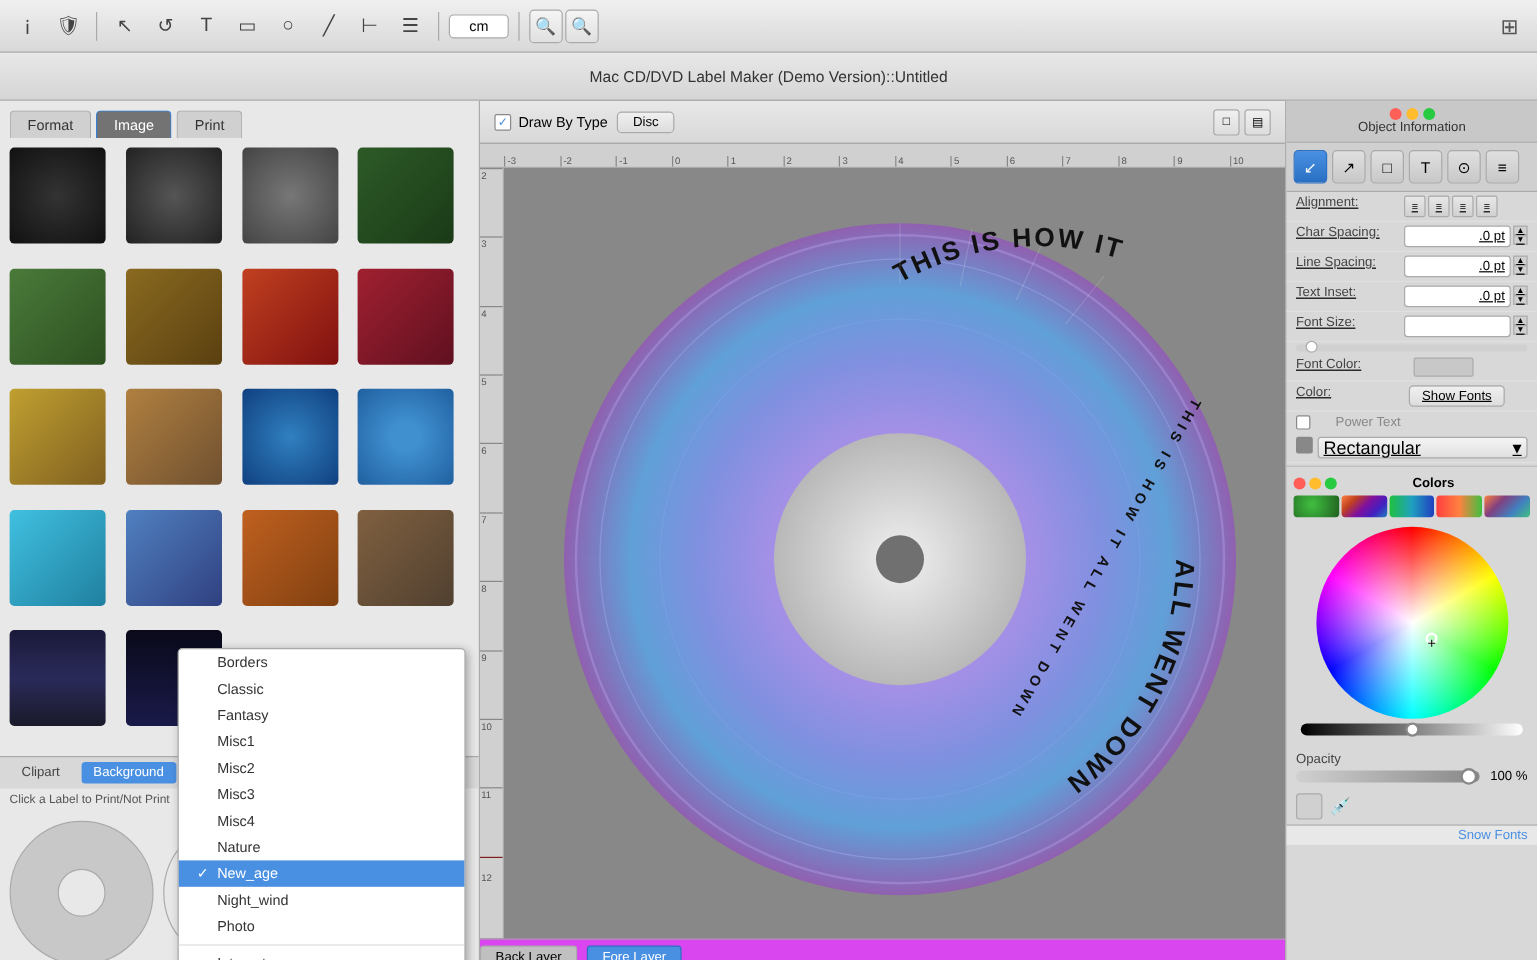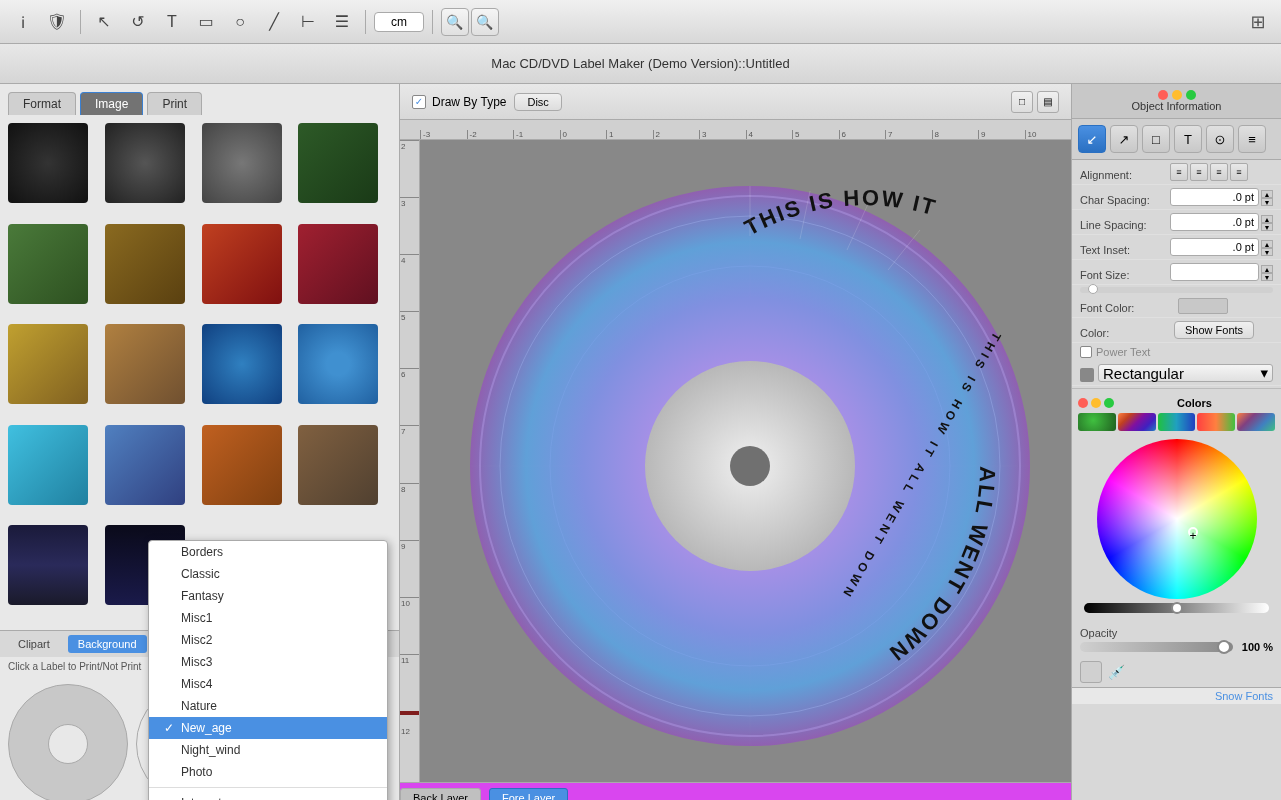--- a/index.html
+++ b/index.html
@@ -81,36 +81,36 @@
     .tl-yellow { background: #ffbd2e; }
     .tl-green { background: #28ca41; }
     .obj-info-label { font-size: 11px; color: #333; font-weight: 500; }
 
     
     .obj-icons { display: flex; padding: 6px; gap: 4px; background: #d0d0d0; border-bottom: 1px solid #aaa; }
     .obj-icon { width: 28px; height: 28px; background: linear-gradient(to bottom, #e0e0e0, #c8c8c8); border: 1px solid #aaa; border-radius: 4px; display: flex; align-items: center; justify-content: center; font-size: 13px; cursor: pointer; }
     .obj-icon.active { background: linear-gradient(to bottom, #4a90e2, #2a70c2); color: white; border-color: #2a70c2; }
 
     
-    .rp-row { display: flex; align-items: flex-end; padding: 3px 8px; border-bottom: 1px solid #e0e0e0; }
+    .rp-row { display: flex; align-items: flex-start; padding: 3px 8px; border-bottom: 1px solid #e0e0e0; text-decoration: underline; }
     .rp-label { flex: 0 0 90px; font-size: 11px; color: #444; }
     .rp-input { flex: 1; height: 18px; background: white; border: 1px solid #aaa; border-radius: 3px; padding: 0 4px; font-size: 11px; text-align: right; display: flex; align-items: center; justify-content: flex-end; }
     .rp-stepper { display: flex; flex-direction: column; margin-left: 2px; }
     .rp-step { width: 12px; height: 8px; background: #d0d0d0; border: 1px solid #aaa; cursor: pointer; display: flex; align-items: center; justify-content: center; font-size: 7px; line-height: 1; }
 
     
     .align-group { display: flex; gap: 2px; }
     .align-btn { width: 18px; height: 18px; background: linear-gradient(to bottom, #e8e8e8, #d0d0d0); border: 1px solid #aaa; border-radius: 2px; cursor: pointer; display: flex; align-items: center; justify-content: center; }
     .align-icon { font-size: 9px; }
 
     
     .font-btn { background: linear-gradient(to bottom, #f0f0f0, #ddd); border: 1px solid #aaa; border-radius: 4px; padding: 2px 10px; font-size: 11px; cursor: pointer; margin-left: 4px; }
 
     
-    .rp-checkbox-row { display: flex; align-items: center; padding: 3px 8px; gap: 4px; }
+    .rp-checkbox-row { display: flex; align-items: center; padding: 3px 8px; gap: 21px; }
     .rp-checkbox { width: 12px; height: 12px; background: white; border: 1px solid #888; border-radius: 2px; }
     .rp-cb-label { font-size: 11px; color: #888; }
 
     
     .rp-select { flex: 1; height: 18px; background: linear-gradient(to bottom, #f5f5f5, #e0e0e0); border: 1px solid #aaa; border-radius: 3px; font-size: 15px; padding: 0 4px; cursor: pointer; display: flex; align-items: center; justify-content: space-between; }
 
     
     .colors-section { padding: 6px; }
     .colors-header { display: flex; align-items: center; }
     .color-traffic { display: flex; gap: 3px; }
@@ -133,21 +133,21 @@
     .brightness-slider { margin: 4px 6px; }
     .brightness-track { height: 10px; background: linear-gradient(to right, black, white); border-radius: 5px; position: relative; cursor: pointer; }
     .brightness-thumb { width: 12px; height: 12px; background: white; border: 2px solid #888; border-radius: 50%; position: absolute; top: -1px; left: 50%; transform: translateX(-50%); cursor: pointer; }
 
     
     .opacity-section { padding: 4px 8px; }
     .opacity-label { font-size: 11px; color: #444; margin-bottom: 2px; }
     .opacity-row { display: flex; align-items: center; gap: 4px; }
     .opacity-track { flex: 1; height: 10px; background: linear-gradient(to right, #d0d0d0, #888); border-radius: 5px; position: relative; cursor: pointer; }
     .opacity-thumb { width: 14px; height: 14px; background: white; border: 2px solid #888; border-radius: 50%; position: absolute; top: -2px; right: 2px; }
-    .opacity-val { width: 36px; font-size: 11px; text-align: right; font-weight: bold; }
+    .opacity-val { width: 36px; font-size: 11px; text-align: right; }
 
     
     .canvas-bottom { height: 30px; background: #d946ef; border-top: 1px solid #aaa; display: flex; align-items: center; padding: 0 0; gap: 8px; }
     .layer-tab { padding: 3px 12px; font-size: 11px; cursor: pointer; border-radius: 3px; background: #c0c0c0; border: 1px solid #aaa; }
     .layer-tab.active { background: #4a90e2; color: white; border-color: #2a70c2; }
 
     
     .font-color-swatch { width: 50px; height: 16px; background: #c8c8c8; border: 1px solid #aaa; border-radius: 2px; margin-left: 8px; }
 
     
@@ -326,21 +326,21 @@
         <span style="flex:1;border-top:1px solid #888;padding-top:1px;padding-left:1px;">2</span>
         <span style="flex:1;border-top:1px solid #888;padding-top:1px;padding-left:1px;">3</span>
         <span style="flex:1;border-top:1px solid #888;padding-top:1px;padding-left:1px;">4</span>
         <span style="flex:1;border-top:1px solid #888;padding-top:1px;padding-left:1px;">5</span>
         <span style="flex:1;border-top:1px solid #888;padding-top:1px;padding-left:1px;">6</span>
         <span style="flex:1;border-top:1px solid #888;padding-top:1px;padding-left:1px;">7</span>
         <span style="flex:1;border-top:1px solid #888;padding-top:1px;padding-left:1px;">8</span>
         <span style="flex:1;border-top:1px solid #888;padding-top:1px;padding-left:1px;">9</span>
         <span style="flex:1;border-top:1px solid #888;padding-top:1px;padding-left:1px;">10</span>
         <span style="flex:1;border-top:1px solid #888;padding-top:1px;padding-left:1px;">11</span>
-        <span style="flex:1;border-top:4px solid #7f1d1d;padding-top:12px;padding-left:1px;">12</span>
+        <span style="flex:1;border-top:1px solid #7f1d1d;padding-top:12px;padding-left:1px;">12</span>
       </div>
 
       <div style="position:absolute;left:28px;top:10px;right:0;bottom:0;display:flex;align-items:center;justify-content:center;">
         <svg width="580" height="580" viewBox="0 0 580 580">
           <defs>
             <radialGradient id="cdGrad" cx="50%" cy="50%" r="50%">
               <stop offset="0%" stop-color="#e8d0f8"></stop>
               <stop offset="30%" stop-color="#b090e8"></stop>
               <stop offset="60%" stop-color="#8090e0"></stop>
               <stop offset="80%" stop-color="#60a0d8"></stop>

